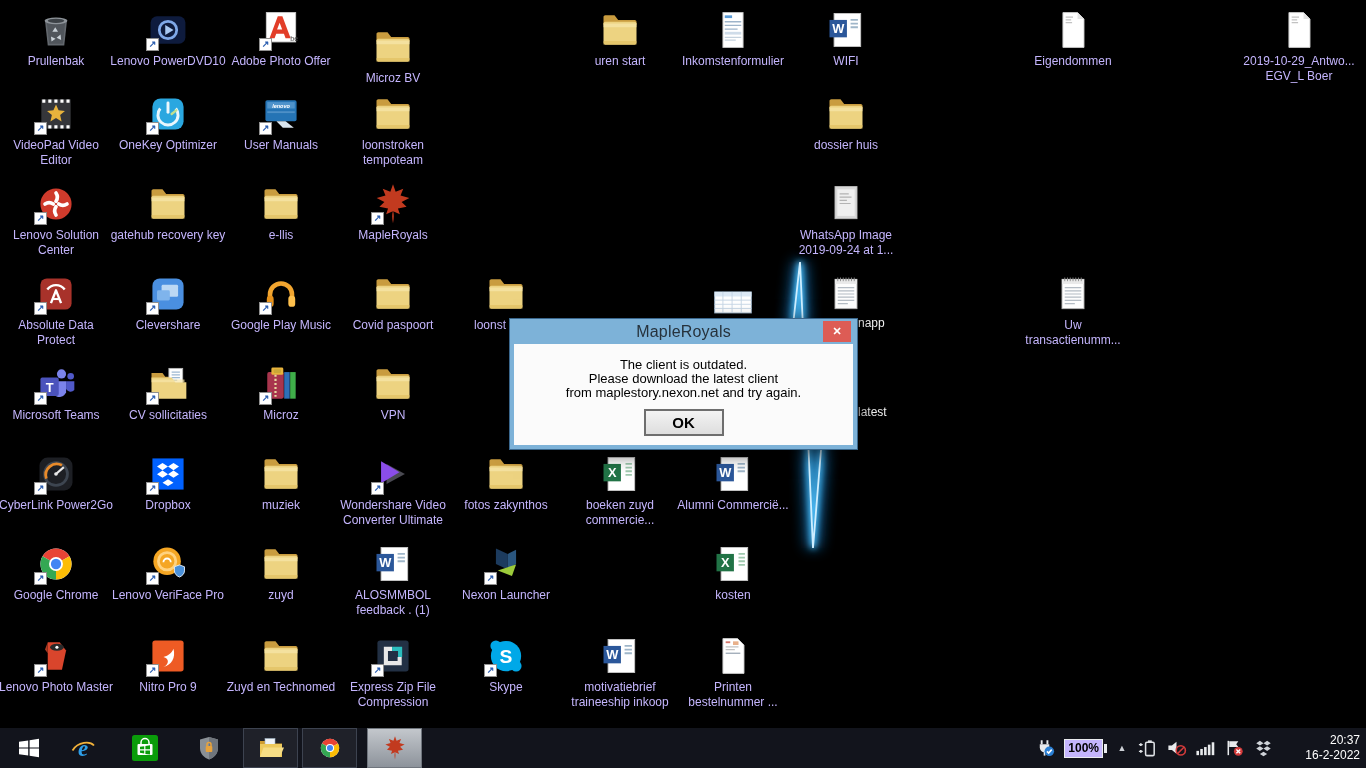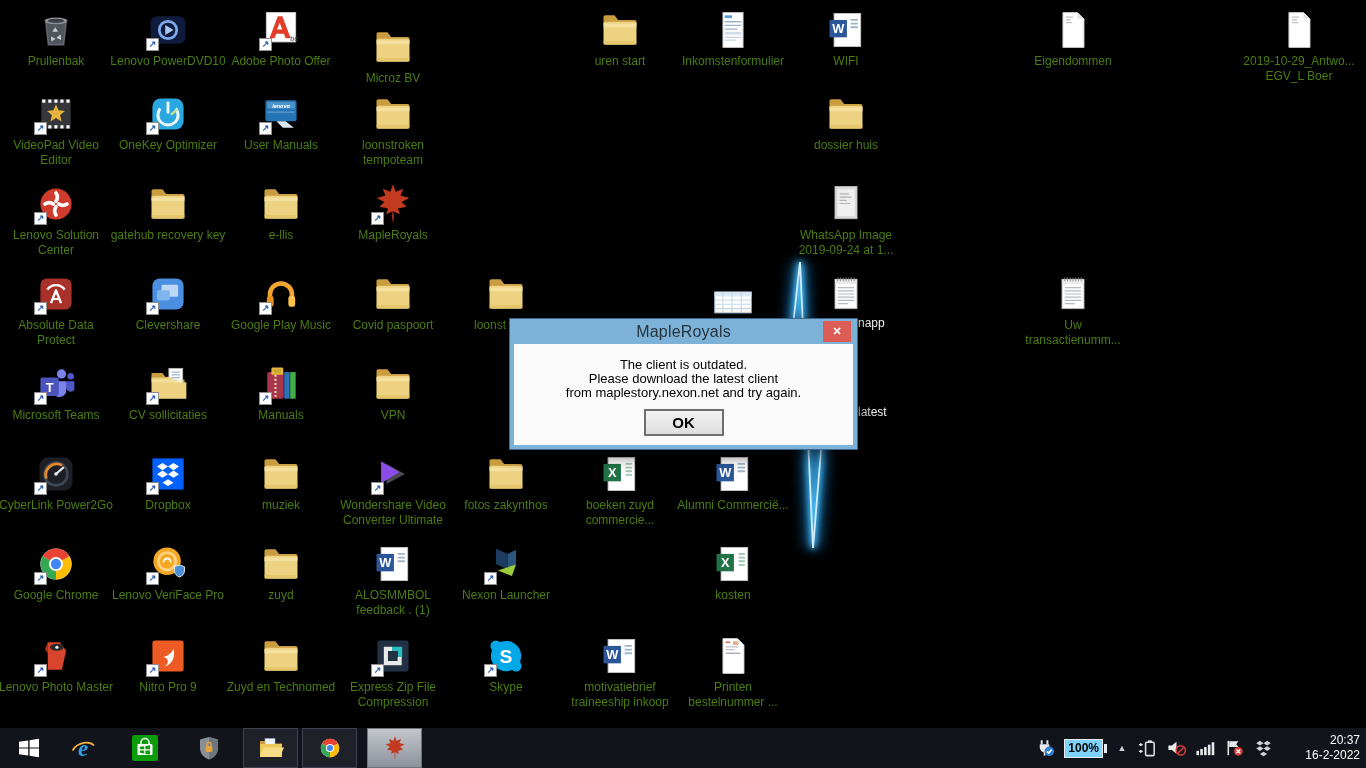--- a/index.html
+++ b/index.html
@@ -9,21 +9,21 @@
     -webkit-font-smoothing:antialiased;
   }
   #wallpaper{position:absolute;inset:0;z-index:0}
   #desktop{position:absolute;inset:0;z-index:2}
   .desk-item{position:absolute;width:116px;display:flex;flex-direction:column;align-items:center;cursor:default}
   .ico{width:44px;height:44px;position:relative;display:flex;align-items:center;justify-content:center}
   .ico svg{width:44px;height:44px;display:block}
   .sc{position:absolute;left:0;bottom:1px;width:13px;height:13px;background:#fff;border:1px solid #8f8f8f;
       box-sizing:border-box;display:flex;align-items:center;justify-content:center;
       font-size:9px;font-weight:bold;color:#2a5db0;line-height:1}
-  .lbl{margin-top:2px;font-size:12px;line-height:15px;color:#4d7c0f;text-align:center;
+  .lbl{margin-top:2px;font-size:12px;line-height:15px;color:#c4b5fd;text-align:center;
        text-shadow:0 1px 2px #000,0 0 4px #000;max-width:116px}
   .free-lbl{position:absolute;font-size:12px;line-height:15px;color:#f4f4f4;text-shadow:0 1px 2px #000,0 0 4px #000;z-index:3}
 
   
   .dlg{position:absolute;left:509px;top:318px;width:349px;z-index:40;
        background:#7db2d8;border:1px solid #3a678d;box-sizing:border-box;
        padding:0 4px 4px;box-shadow:4px 5px 16px rgba(0,0,0,.6)}
   .dlg-title{height:25px;display:flex;align-items:center;justify-content:center;
              color:#26323c;font-size:16px;letter-spacing:.2px}
   .dlg-close{position:absolute;top:2px;right:6px;width:28px;height:21px;background:#dd5c55;
@@ -45,21 +45,21 @@
   .tb-active{background:linear-gradient(#c3c7cc,#8d939b);border-color:#6f757d}
   .tb-btn svg{width:26px;height:26px;display:block}
   .m-start{margin-left:7px}.m-ie{margin-left:10px}.m-store{margin-left:18px}
   .m-shield{margin-left:20px}.m-explorer{margin-left:12px}.m-chrome{margin-left:4px}.m-maple{margin-left:10px}
 
   .tray{margin-left:auto;display:flex;align-items:center;gap:8px;padding-right:6px}
   .tray-ico{width:21px;height:20px;display:flex;align-items:center;justify-content:center;cursor:pointer}
   .tray-ico svg{width:21px;height:20px;display:block}
   .caret{color:#cdd1d6;font-size:9px;cursor:pointer;width:14px;text-align:center}
   .batt{display:flex;align-items:center;cursor:pointer}
-  .batt-body{border:1px solid #e9ebee;background:#7dd3fc;color:#000;font-size:12px;font-weight:bold;
+  .batt-body{border:1px solid #e9ebee;background:#c4b5fd;color:#000;font-size:12px;font-weight:bold;
              padding:0 3px;height:17px;line-height:17px}
   .batt-tip{width:3px;height:9px;background:#e9ebee;margin-left:1px}
   .clock{color:#fff;font-size:12px;line-height:15px;text-align:right;width:76px;cursor:pointer;margin-left:2px}
 </style>
 </head>
 <body style="background: rgb(0, 0, 0);">
 
 <svg id="wallpaper" width="1366" height="768" viewBox="0 0 1366 768">
   <defs>
     <linearGradient id="gl" x1="0" y1="0" x2="1" y2="0">
@@ -417,21 +417,21 @@
         <svg viewBox="0 0 48 48">
           <rect x="9" y="11" width="18" height="29" rx="2" fill="#a8354d"></rect>
           <rect x="27.5" y="11" width="6" height="29" fill="#2e6fb8"></rect>
           <rect x="34" y="11" width="6" height="29" fill="#3fae49"></rect>
           <rect x="13.5" y="6" width="13" height="8" rx="1.5" fill="#e8b33c"></rect>
           <rect x="16" y="8" width="8" height="4" rx="1" fill="#caa737"></rect>
           <path d="M18 14v24" stroke="#e8d9a0" stroke-width="2.4" stroke-dasharray="2.2 2.2"></path>
         </svg>
         <span class="sc">↗</span>
       </div>
-      <div class="lbl">Manuals</div>
+      <div class="lbl">Microz</div>
     </div>
     <div class="desk-item" style="left: 335px; top: 362px;">
       <div class="ico">
         <svg viewBox="0 0 48 48">
           <path d="M6 10c0-1.1.9-2 2-2h10l4 5h18c1.1 0 2 .9 2 2v3H6z" fill="#c99c3f"></path>
           <rect x="6" y="15" width="36" height="25" rx="2" fill="#edd381"></rect>
           <path d="M6 17h36v4H6z" fill="#f6e6a9" opacity=".75"></path>
           <path d="M6 36h36v4H6z" fill="#dfbe5e" opacity=".6"></path>
         </svg>
       </div>

